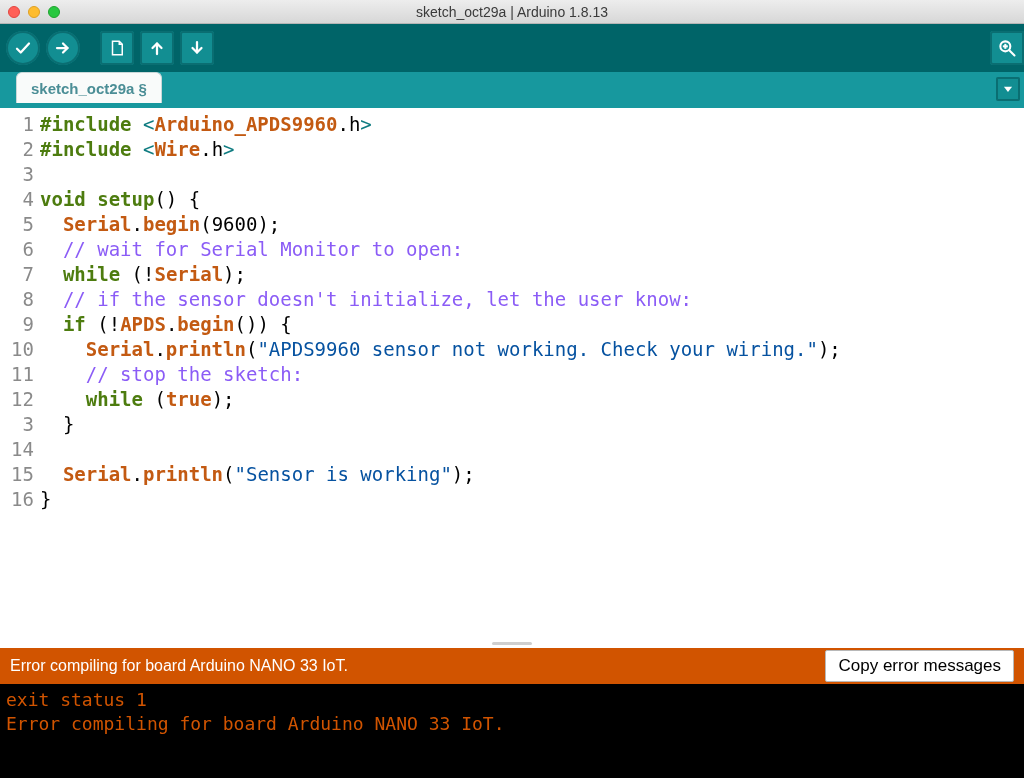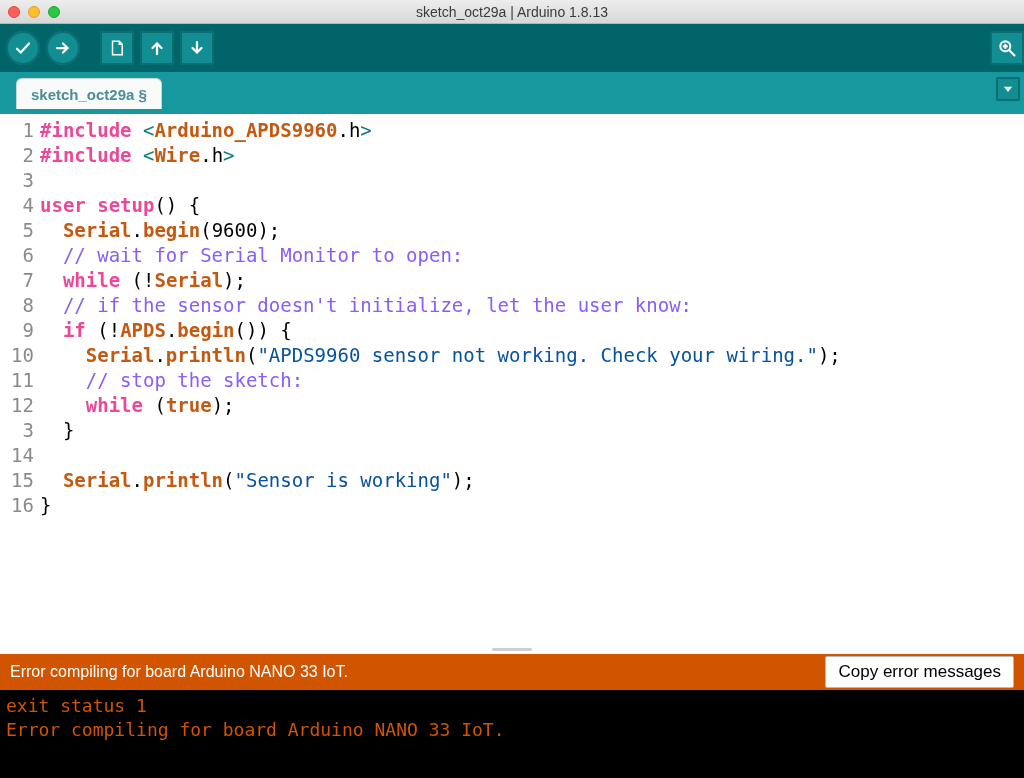--- a/index.html
+++ b/index.html
@@ -33,21 +33,21 @@
   }
   .toolbar-gap { flex:1; }
   .serial-mon {
     width:34px; height:34px; background:#128e92; border-radius:3px 0 0 3px;
     display:flex; align-items:center; justify-content:center;
     box-shadow: inset 0 0 0 2px #0a6e72; color:#fff; cursor:pointer;
     position:absolute; right:0; top:7px;
   }
   
   .tabstrip {
-    background:#17989e; height:42px; display:flex; align-items:center;
+    background:#17989e; height:36px; display:flex; align-items:flex-start;
     padding-left:16px; position:relative;
   }
   .tab {
     background:#f9fbfa; color:#4b8e96; font-weight:bold; font-size:15px;
     padding:7px 14px 6px 14px; border-radius:6px 6px 0 0; margin-bottom:0;
     border:1px solid #c9d7d8; border-bottom:none; cursor:pointer;
   }
   .tabmenu {
     position:absolute; right:4px; top:5px; width:24px; height:24px;
     background:#128e92; display:flex; align-items:center; justify-content:center;
@@ -59,21 +59,21 @@
     font-family: "Monaco","Menlo","Consolas",monospace; font-size:19px;
     display:flex;
   }
   .gutter {
     width:38px; background:#ffffff; color:#8a8a8a; text-align:right;
     padding:4px 4px 0 0; line-height:25px; user-select:none;
   }
   .code {
     padding:4px 0 0 2px; line-height:25px; white-space:pre; color:#000;
   }
-  .kw   { color:#ec4899; font-weight:bold;}                     
+  .kw   { color:#4d7c0f; font-weight:bold;}                     
   .lib  { color:#c35a12; font-weight:bold;text-align:right;}    
   .str  { color:#0652a0; }                     
   .lit  { color:#000; }                        
   .cmt  { color:#8b5cf6; }                     
   .pun  { color:#000; }
   .ang  { color:#0f7c81;}                      
   .drag-handle {
     position:absolute; bottom:0; left:0; right:0; height:10px;
     display:flex; justify-content:center; align-items:center;
   }
@@ -185,21 +185,21 @@
     <div>11</div>
     <div>12</div>
     <div>3</div>
     <div>14</div>
     <div>15</div>
     <div>16</div>
   </div>
   <div class="code"><span class="kw">#include</span> <span class="ang">&lt;</span><span class="lib">Arduino_APDS9960</span><span class="pun">.h</span><span class="ang">&gt;</span>
 <span class="kw">#include</span> <span class="ang">&lt;</span><span class="lib">Wire</span><span class="pun">.h</span><span class="ang">&gt;</span>
 
-<span class="kw">user</span> <span class="kw">setup</span><span class="pun">()</span> <span class="pun">{</span>
+<span class="kw">void</span> <span class="kw">setup</span><span class="pun">()</span> <span class="pun">{</span>
   <span class="lib">Serial</span><span class="pun">.</span><span class="lib">begin</span><span class="pun">(</span><span class="lit">9600</span><span class="pun">)</span><span class="pun">;</span>
   <span class="cmt">// wait for Serial Monitor to open:</span>
   <span class="kw">while</span> <span class="pun">(</span><span class="pun">!</span><span class="lib">Serial</span><span class="pun">)</span><span class="pun">;</span>
   <span class="cmt">// if the sensor doesn't initialize, let the user know:</span>
   <span class="kw">if</span> <span class="pun">(</span><span class="pun">!</span><span class="lib">APDS</span><span class="pun">.</span><span class="lib">begin</span><span class="pun">()</span><span class="pun">)</span> <span class="pun">{</span>
     <span class="lib">Serial</span><span class="pun">.</span><span class="lib">println</span><span class="pun">(</span><span class="str">"APDS9960 sensor not working. Check your wiring."</span><span class="pun">)</span><span class="pun">;</span>
     <span class="cmt">// stop the sketch:</span>
     <span class="kw">while</span> <span class="pun">(</span><span class="lib">true</span><span class="pun">)</span><span class="pun">;</span>
   <span class="pun">}</span>
 

